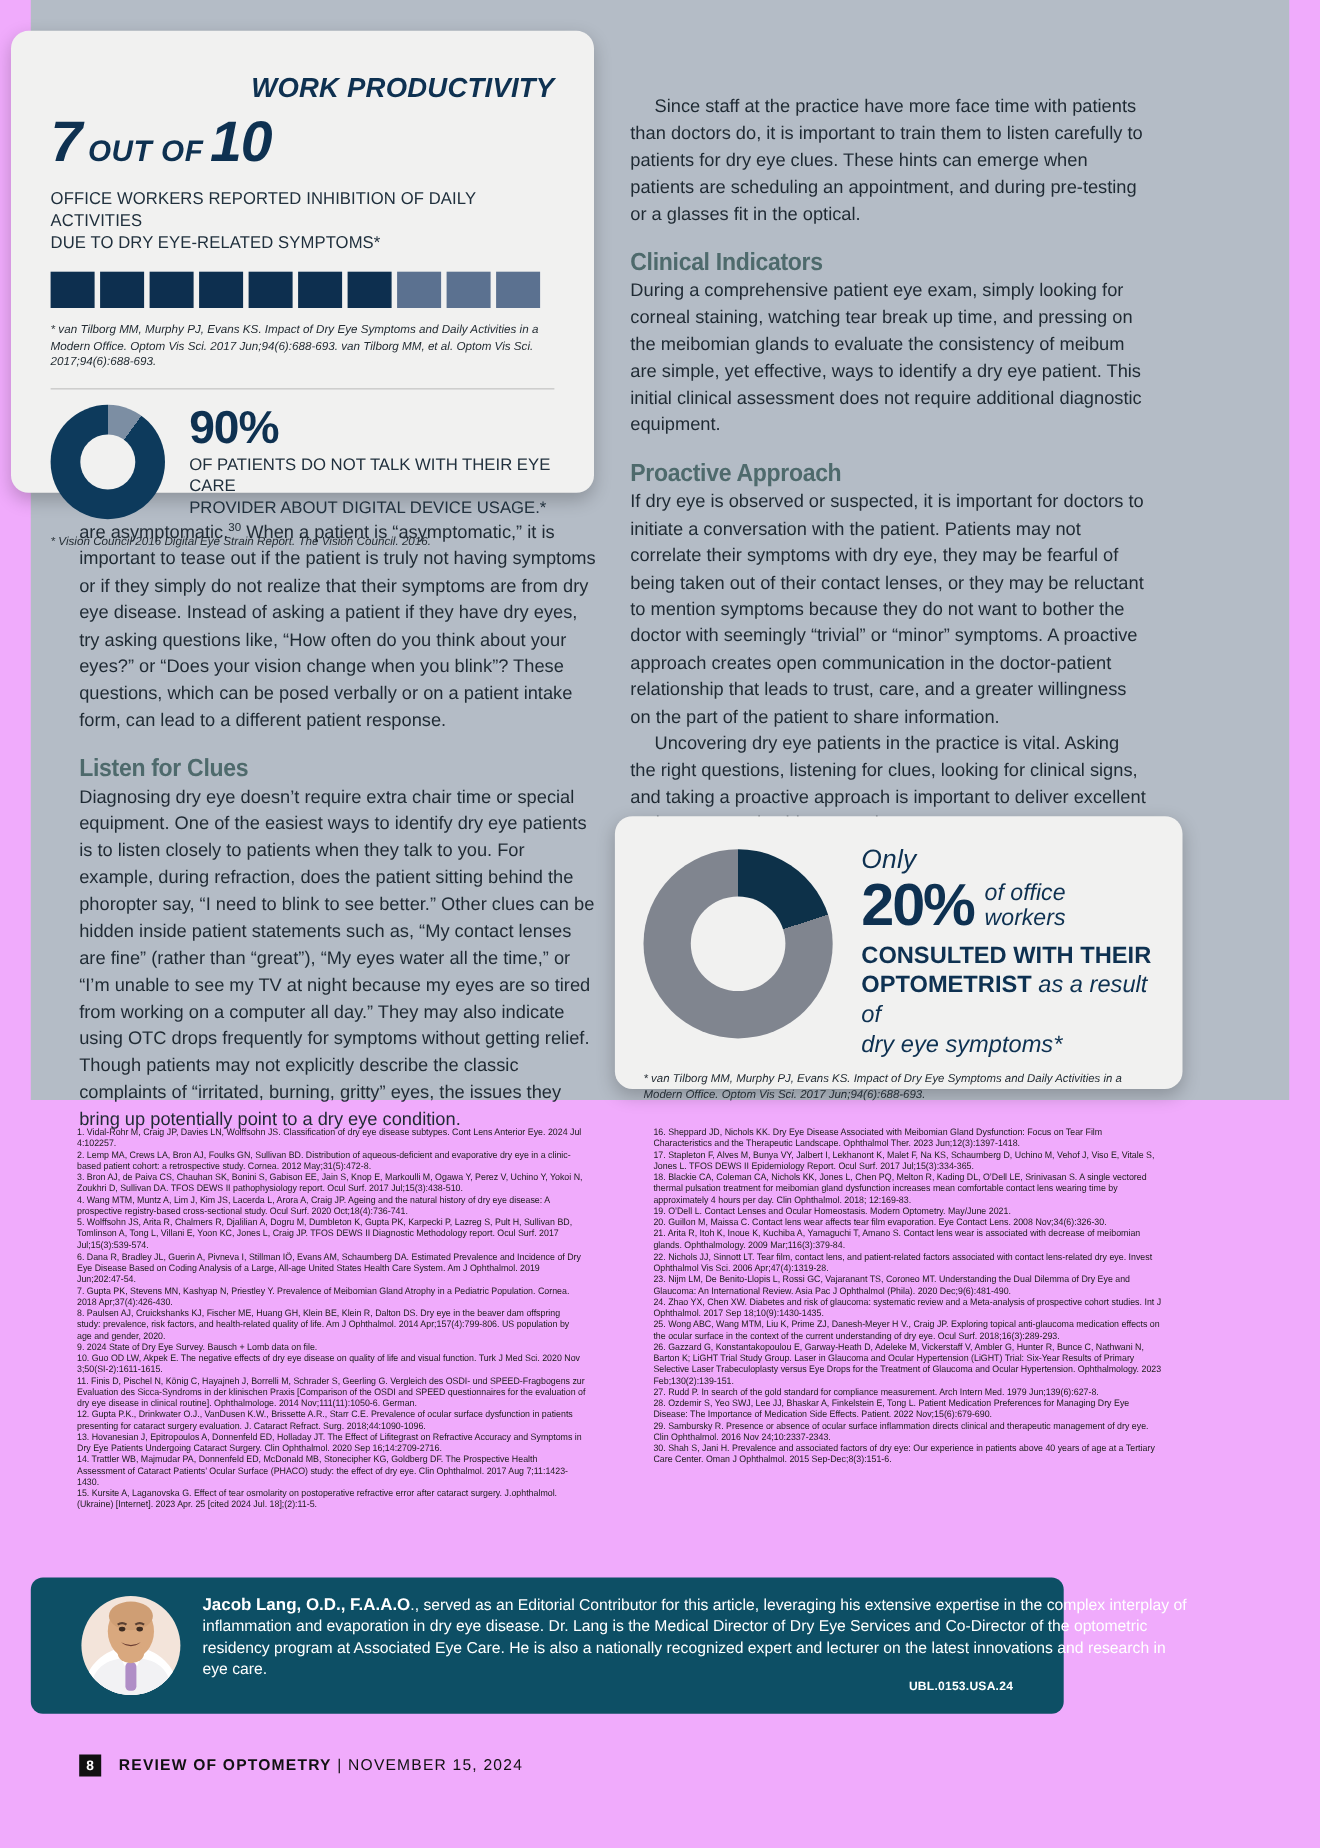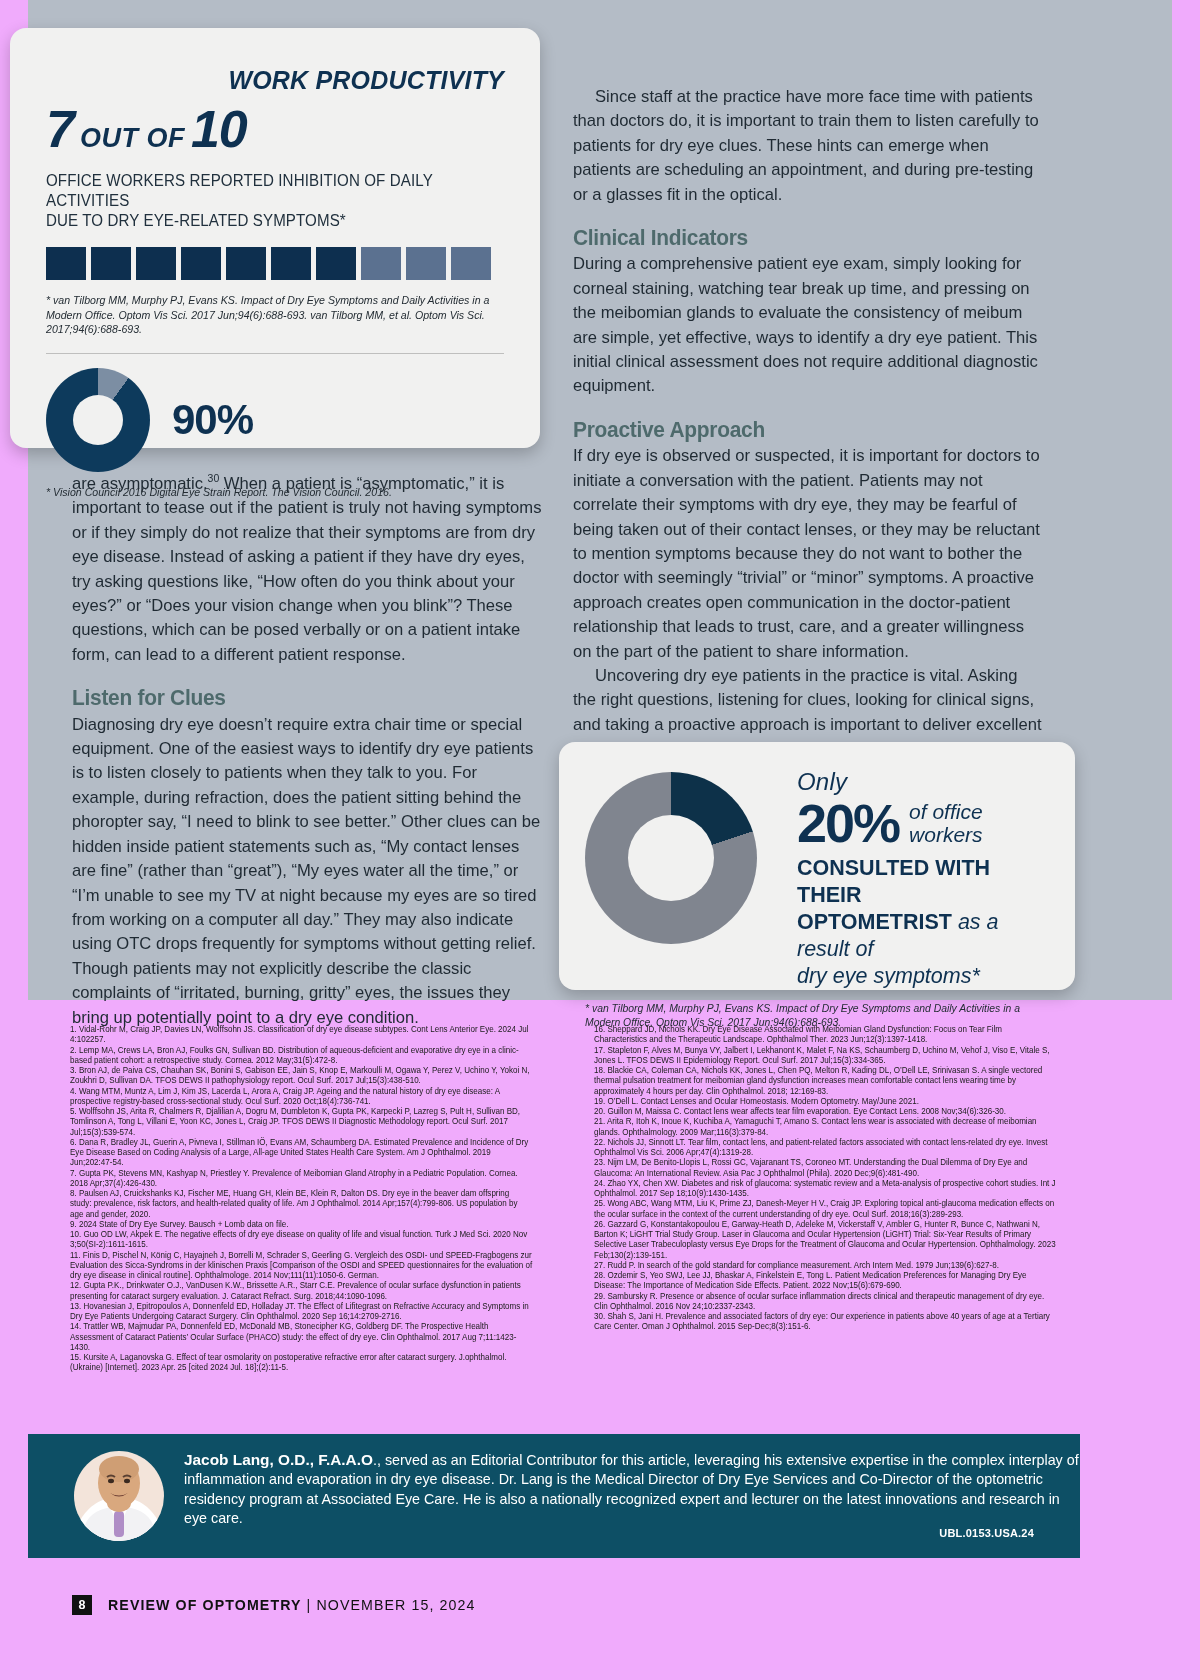--- a/index.html
+++ b/index.html
@@ -178,22 +178,23 @@
     line-height: 10.25px;
     color: #1b1b1b;
     transform: scaleX(0.94);
     transform-origin: left top;
   }
 
   
   .bio-bar {
     position: absolute;
     left: 28px; top: 1434px;
-    width: 1052px; height: 124px;
+    width: 939px; height: 124px;
     background: #0d4f65;
+    border-radius: 11px;
   }
   .bio-photo {
     position: absolute; left: 46px; top: 17px;
     width: 90px; height: 90px; border-radius: 50%;
     background: #f3e4da;
     overflow: hidden;
   }
   .bio-text {
     position: absolute; left: 156px; top: 16px;
     width: 900px;
@@ -280,33 +281,37 @@
 
       <div class="srcnote">* van Tilborg MM, Murphy PJ, Evans KS. Impact of Dry Eye Symptoms and Daily Activities in a Modern Office. Optom Vis Sci. 2017 Jun;94(6):688-693. van Tilborg MM, et al. Optom Vis Sci. 2017;94(6):688-693.</div>
       <hr class="hr-rule">
 
       <div class="donut-row">
         <div class="donut" style="width:104px;height:104px;background:conic-gradient(#7c8ea3 0deg 36deg, #0d3a5c 36deg 360deg);">
           <div class="hole" style="width:50px;height:50px;"></div>
         </div>
         <div class="donut-text">
           <div class="donut-pct">90%</div>
+          <div class="donut-caption">
+            <div>OF PATIENTS DO NOT TALK WITH THEIR EYE CARE</div>
+            <div>PROVIDER ABOUT DIGITAL DEVICE USAGE.*</div>
+          </div>
         </div>
       </div>
 
       <div class="srcnote">* Vision Council 2016 Digital Eye Strain Report. The Vision Council. 2016.</div>
     </div>
   </div>
 
   <div class="info-card" id="card-bottom">
     <div style="padding: 26px 26px 0 26px; display:flex;">
       <div class="donut" style="width:172px;height:172px;flex:none;margin-top:4px;background:conic-gradient(#0d3149 0deg 72deg, #80858f 72deg 360deg);">
         <div class="hole" style="width:86px;height:86px;"></div>
       </div>
-      <div style="margin-left:40px;">
+      <div style="margin-left:26px;">
         <div class="only-word">Only</div>
         <div class="pct20-row">
           <div class="pct20">20%</div>
           <div class="pct20-side">
             <div>of office</div>
             <div>workers</div>
           </div>
         </div>
         <div class="consult">
           <div>CONSULTED WITH THEIR</div>

